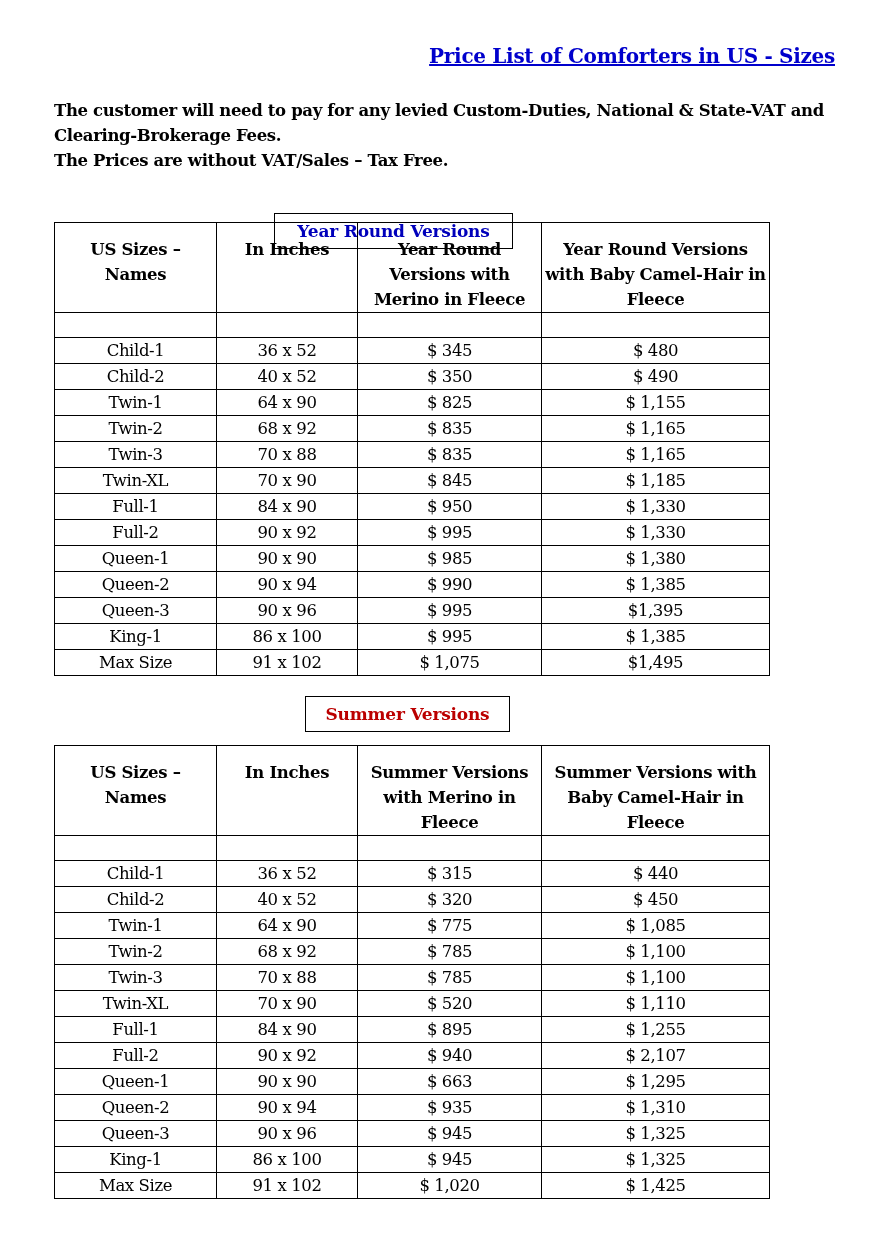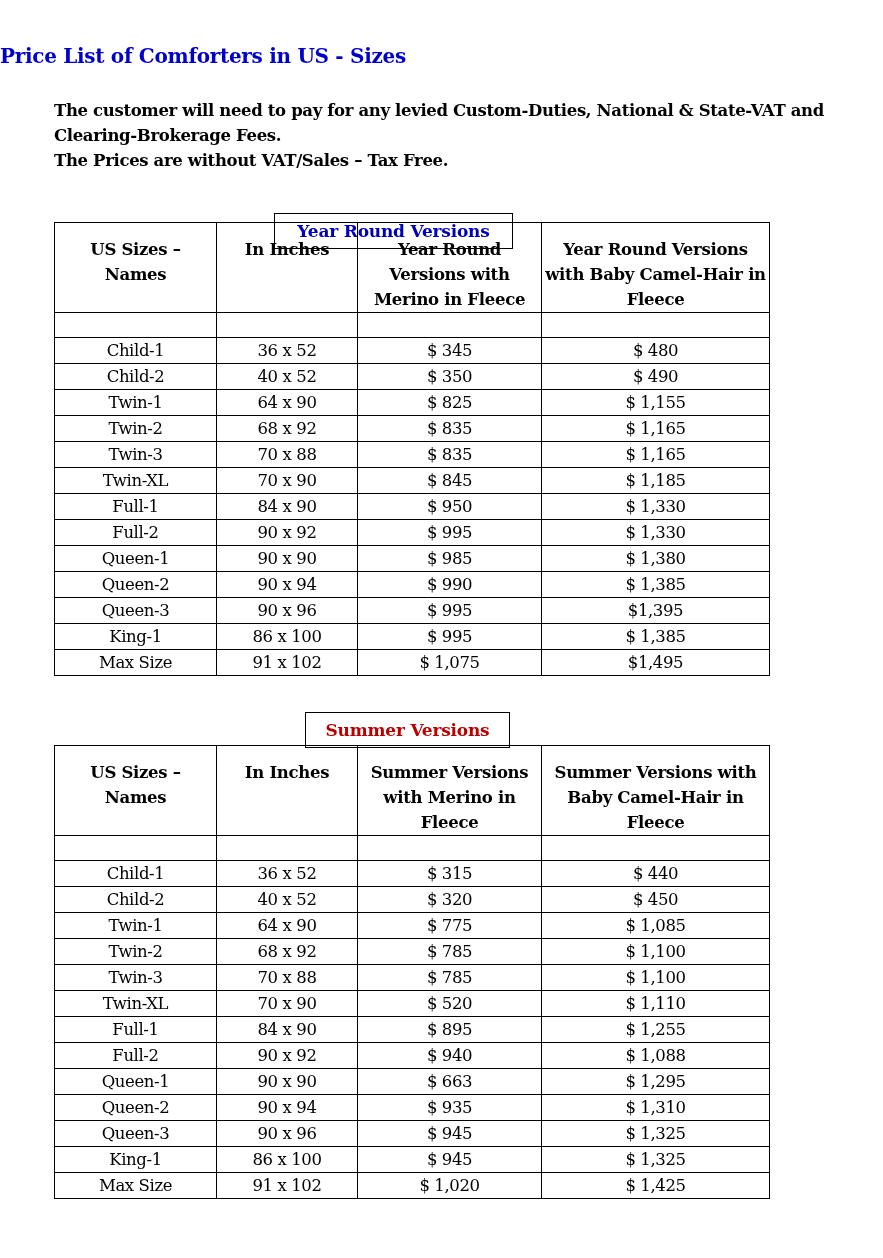--- a/index.html
+++ b/index.html
@@ -1,36 +1,36 @@
 <!DOCTYPE html>
 <html><head>
 <meta charset="utf-8">
 <style>
   html, body { margin: 0; padding: 0; background: #ffffff; }
   body {
     width: 883px; height: 1258px; position: relative; overflow: hidden;
     font-family: "DejaVu Serif", "Liberation Serif", serif; color: #000;
   }
   .title {
-    position: absolute; left: 0; top: 44px; width: 835px; text-align: left;
+    position: absolute; left: 0; top: 44px; width: 835px; text-align: right;
     font-family: "DejaVu Serif", serif; font-weight: bold; font-size: 20px;
-    color: #0000cc; letter-spacing: -0.3px;
+    color: #0000cc; text-decoration: underline; letter-spacing: -0.3px;
   }
   .intro {
     position: absolute; left: 54px; top: 98px; width: 790px;
     font-family: "DejaVu Serif", serif; font-weight: bold; font-size: 16.5px; line-height: 25px;
     letter-spacing: -0.35px;
   }
   .section-label {
     position: absolute; border: 1.5px solid #000; background: #fff;
     font-family: "DejaVu Serif", serif; font-weight: bold; font-size: 17px;
     text-align: center; box-sizing: border-box; letter-spacing: -0.2px;
   }
   .label-year { left: 274px; top: 181px; width: 239px; height: 36px; line-height: 34px; color: #0000bb; margin-top: 32px; }
-  .label-summer { left: 305px; top: 712px; width: 205px; height: 36px; line-height: 34px; color: #bb0000; }
+  .label-summer { left: 305px; top: 696px; width: 205px; height: 36px; line-height: 34px; color: #bb0000; }
 
   table.price {
     position: absolute; left: 54px; width: 715px; border-collapse: collapse;
     font-family: "DejaVu Serif", serif; font-size: 16.5px; table-layout: fixed;
   }
   table.price td, table.price th { border: 1px solid #000; padding: 0; text-align: center; }
   table.price th {
     font-weight: bold; vertical-align: top; line-height: 25px; padding-top: 14px; height: 74px;
     font-size: 16.5px; letter-spacing: -0.3px;
   }
@@ -221,21 +221,21 @@
       <tr class="row sep">
         <td>Full-1</td>
         <td>84 x 90</td>
         <td>$ 895</td>
         <td>$ 1,255</td>
       </tr>
       <tr class="row sep">
         <td>Full-2</td>
         <td>90 x 92</td>
         <td>$ 940</td>
-        <td>$ 1,088</td>
+        <td>$ 2,107</td>
       </tr>
       <tr class="row sep">
         <td>Queen-1</td>
         <td>90 x 90</td>
         <td>$ 663</td>
         <td>$ 1,295</td>
       </tr>
       <tr class="row sep">
         <td>Queen-2</td>
         <td>90 x 94</td>

